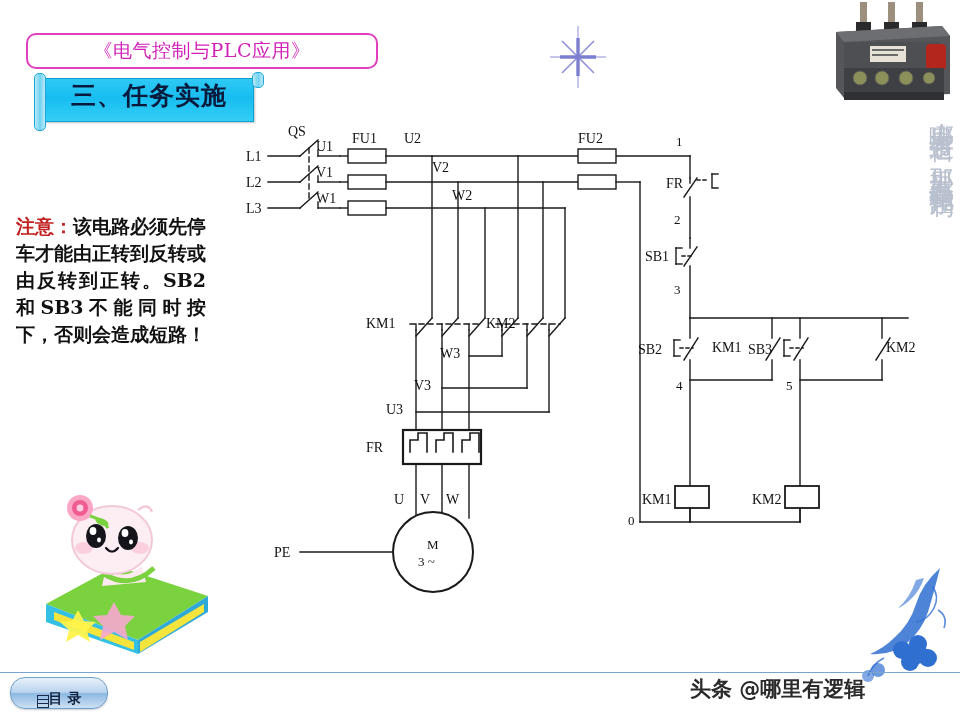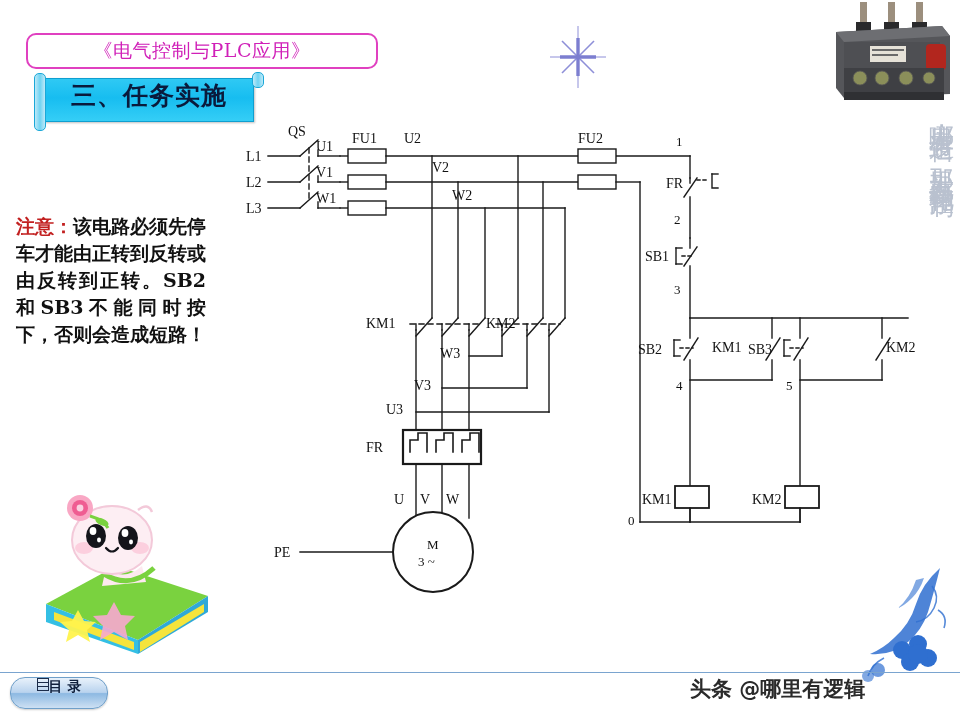--- a/index.html
+++ b/index.html
@@ -158,21 +158,21 @@
   .toc-button {
     position: absolute;
     left: 10px;
     top: 677px;
     width: 96px;
     height: 30px;
     border-radius: 15px;
     background: linear-gradient(to bottom,#e9f2fb 0%, #b9d3ee 48%, #8db9e2 52%, #cde0f3 100%);
     border: 1px solid #6f9fc9;
     display: flex;
-    align-items: flex-start;
+    align-items: flex-end;
     justify-content: center;
     gap: 0;
     box-shadow: 0 1px 2px rgba(0,0,0,.2);
   }
   .toc-icon {
     width: 12px; height: 13px;
     border: 1.4px solid #1b2c4a;
     box-sizing: border-box;
     background:
       linear-gradient(to bottom, transparent 0 3px, #1b2c4a 3px 4.3px, transparent 4.3px 7px,

